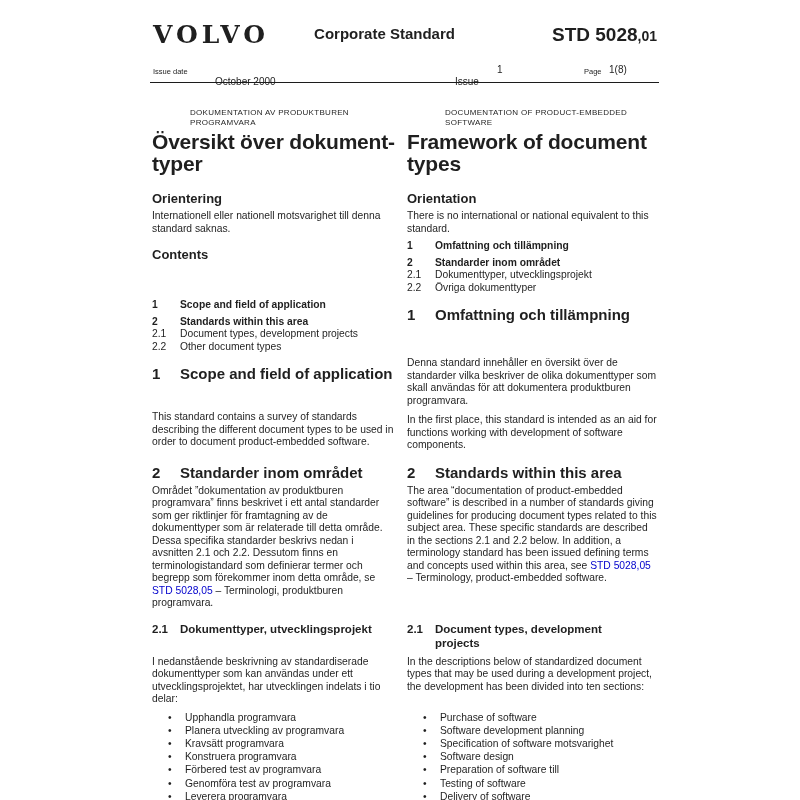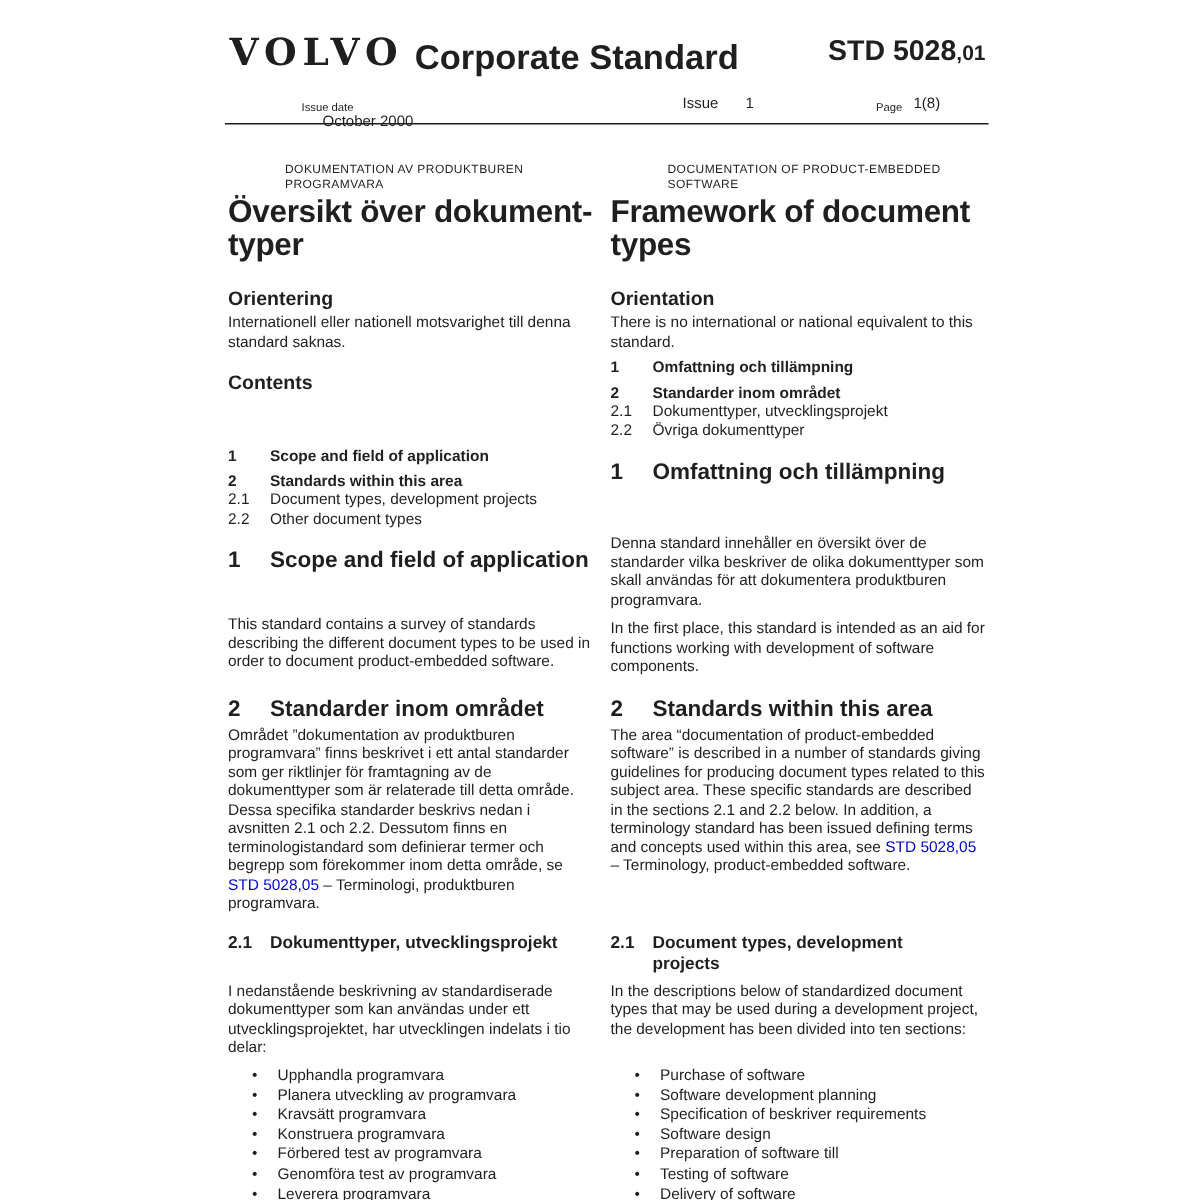--- a/index.html
+++ b/index.html
@@ -6,28 +6,28 @@
   html,body { margin:0; padding:0; background:#ffffff; }
   .page { position:relative; width:800px; height:800px; background:#ffffff; overflow:hidden;
           font-family:"Liberation Sans", sans-serif; color:var(--text-color); }
   .content { position:absolute; left:152px; top:20px; width:505px; }
 
   
   .hdr { position:relative; height:64px; }
   .logo { position:absolute; left:1px; top:1px; font-family:"DejaVu Serif", serif;
           font-weight:bold; font-size:25px; letter-spacing:4px; line-height:28px; }
   .doc-type { position:absolute; left:90px; right:130px; top:5px; text-align:center;
-              font-size:23px; font-weight:bold; white-space:nowrap; }
+              font-size:15px; font-weight:bold; white-space:nowrap; }
   .std-num { position:absolute; right:0; top:4px; font-size:19px; font-weight:bold; white-space:nowrap; }
   .std-suffix { font-size:14px; }
   .meta { position:absolute; left:0; right:0; top:44px; height:14px; font-size:10px; }
   .meta span { position:absolute; white-space:nowrap; }
   .meta .small { font-size:7.5px; top:3px; }
-  .m-idl { left:1px;margin-left:48px; }  .m-idv { left:63px; top:12px; }
-  .m-il  { left:303px; top:0; } .m-iv { left:345px; top:0; }
+  .m-idl { left:1px; }  .m-idv { left:63px; top:12px; }
+  .m-il  { left:303px; top:12px; } .m-iv { left:345px; top:0; }
   .m-pl  { left:432px; } .m-pv { left:457px; top:0; }
   .rule { position:absolute; left:-2px; right:-2px; top:62px; border-top:1.6px solid var(--rule-color); }
 
   
   .columns { margin-top:24px; display:grid; grid-template-columns:243px 250px; column-gap:12px; }
   .cell { min-width:0; }
   .mt4{margin-top:4px;} .mt5{margin-top:5px;} .mt6{margin-top:6px;} .mt7{margin-top:7px;}
   .mt12{margin-top:12px;} .mt16{margin-top:16px;}
 
   .kicker { font-size:8px; letter-spacing:.3px; line-height:9.5px; }
@@ -234,21 +234,21 @@
             <span>Purchase of software</span>
           </div>
 
           <div class="bullet-item">
             <span class="dot"></span>
             <span>Software development planning</span>
           </div>
 
           <div class="bullet-item">
             <span class="dot"></span>
-            <span>Specification of beskriver requirements</span>
+            <span>Specification of software motsvarighet</span>
           </div>
 
           <div class="bullet-item">
             <span class="dot"></span>
             <span>Software design</span>
           </div>
 
           <div class="bullet-item">
             <span class="dot"></span>
             <span>Preparation of software till</span>

